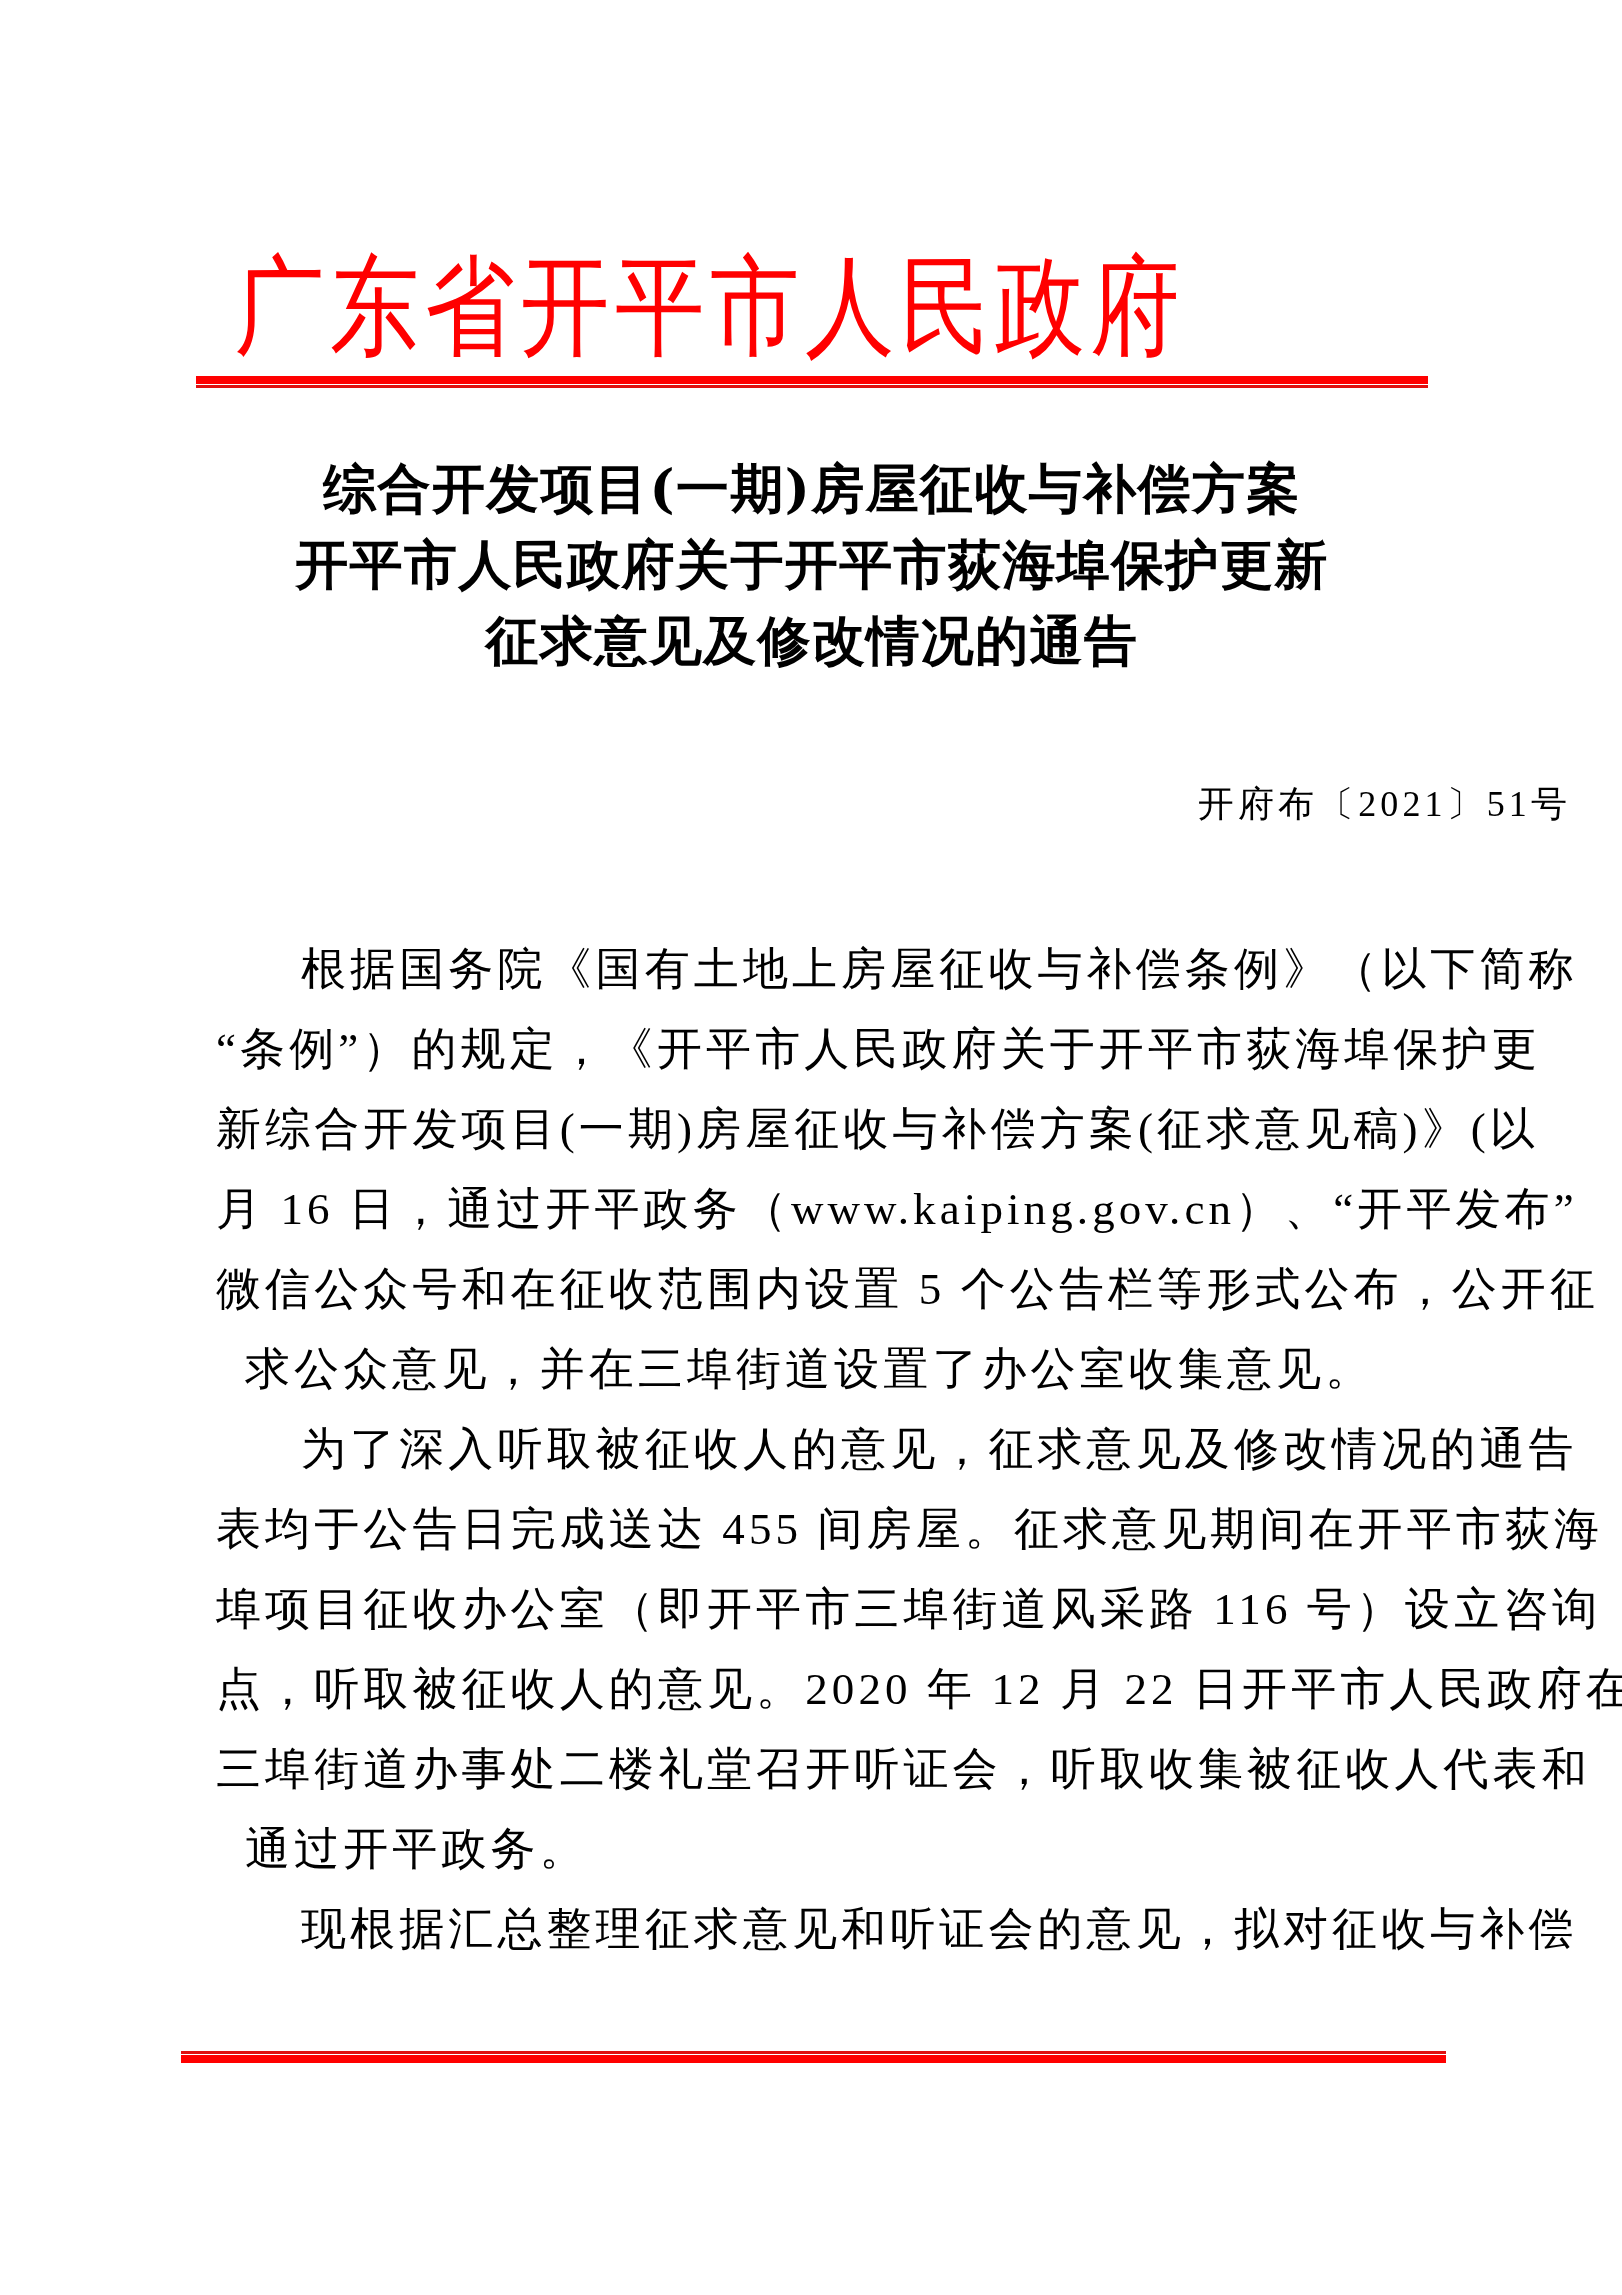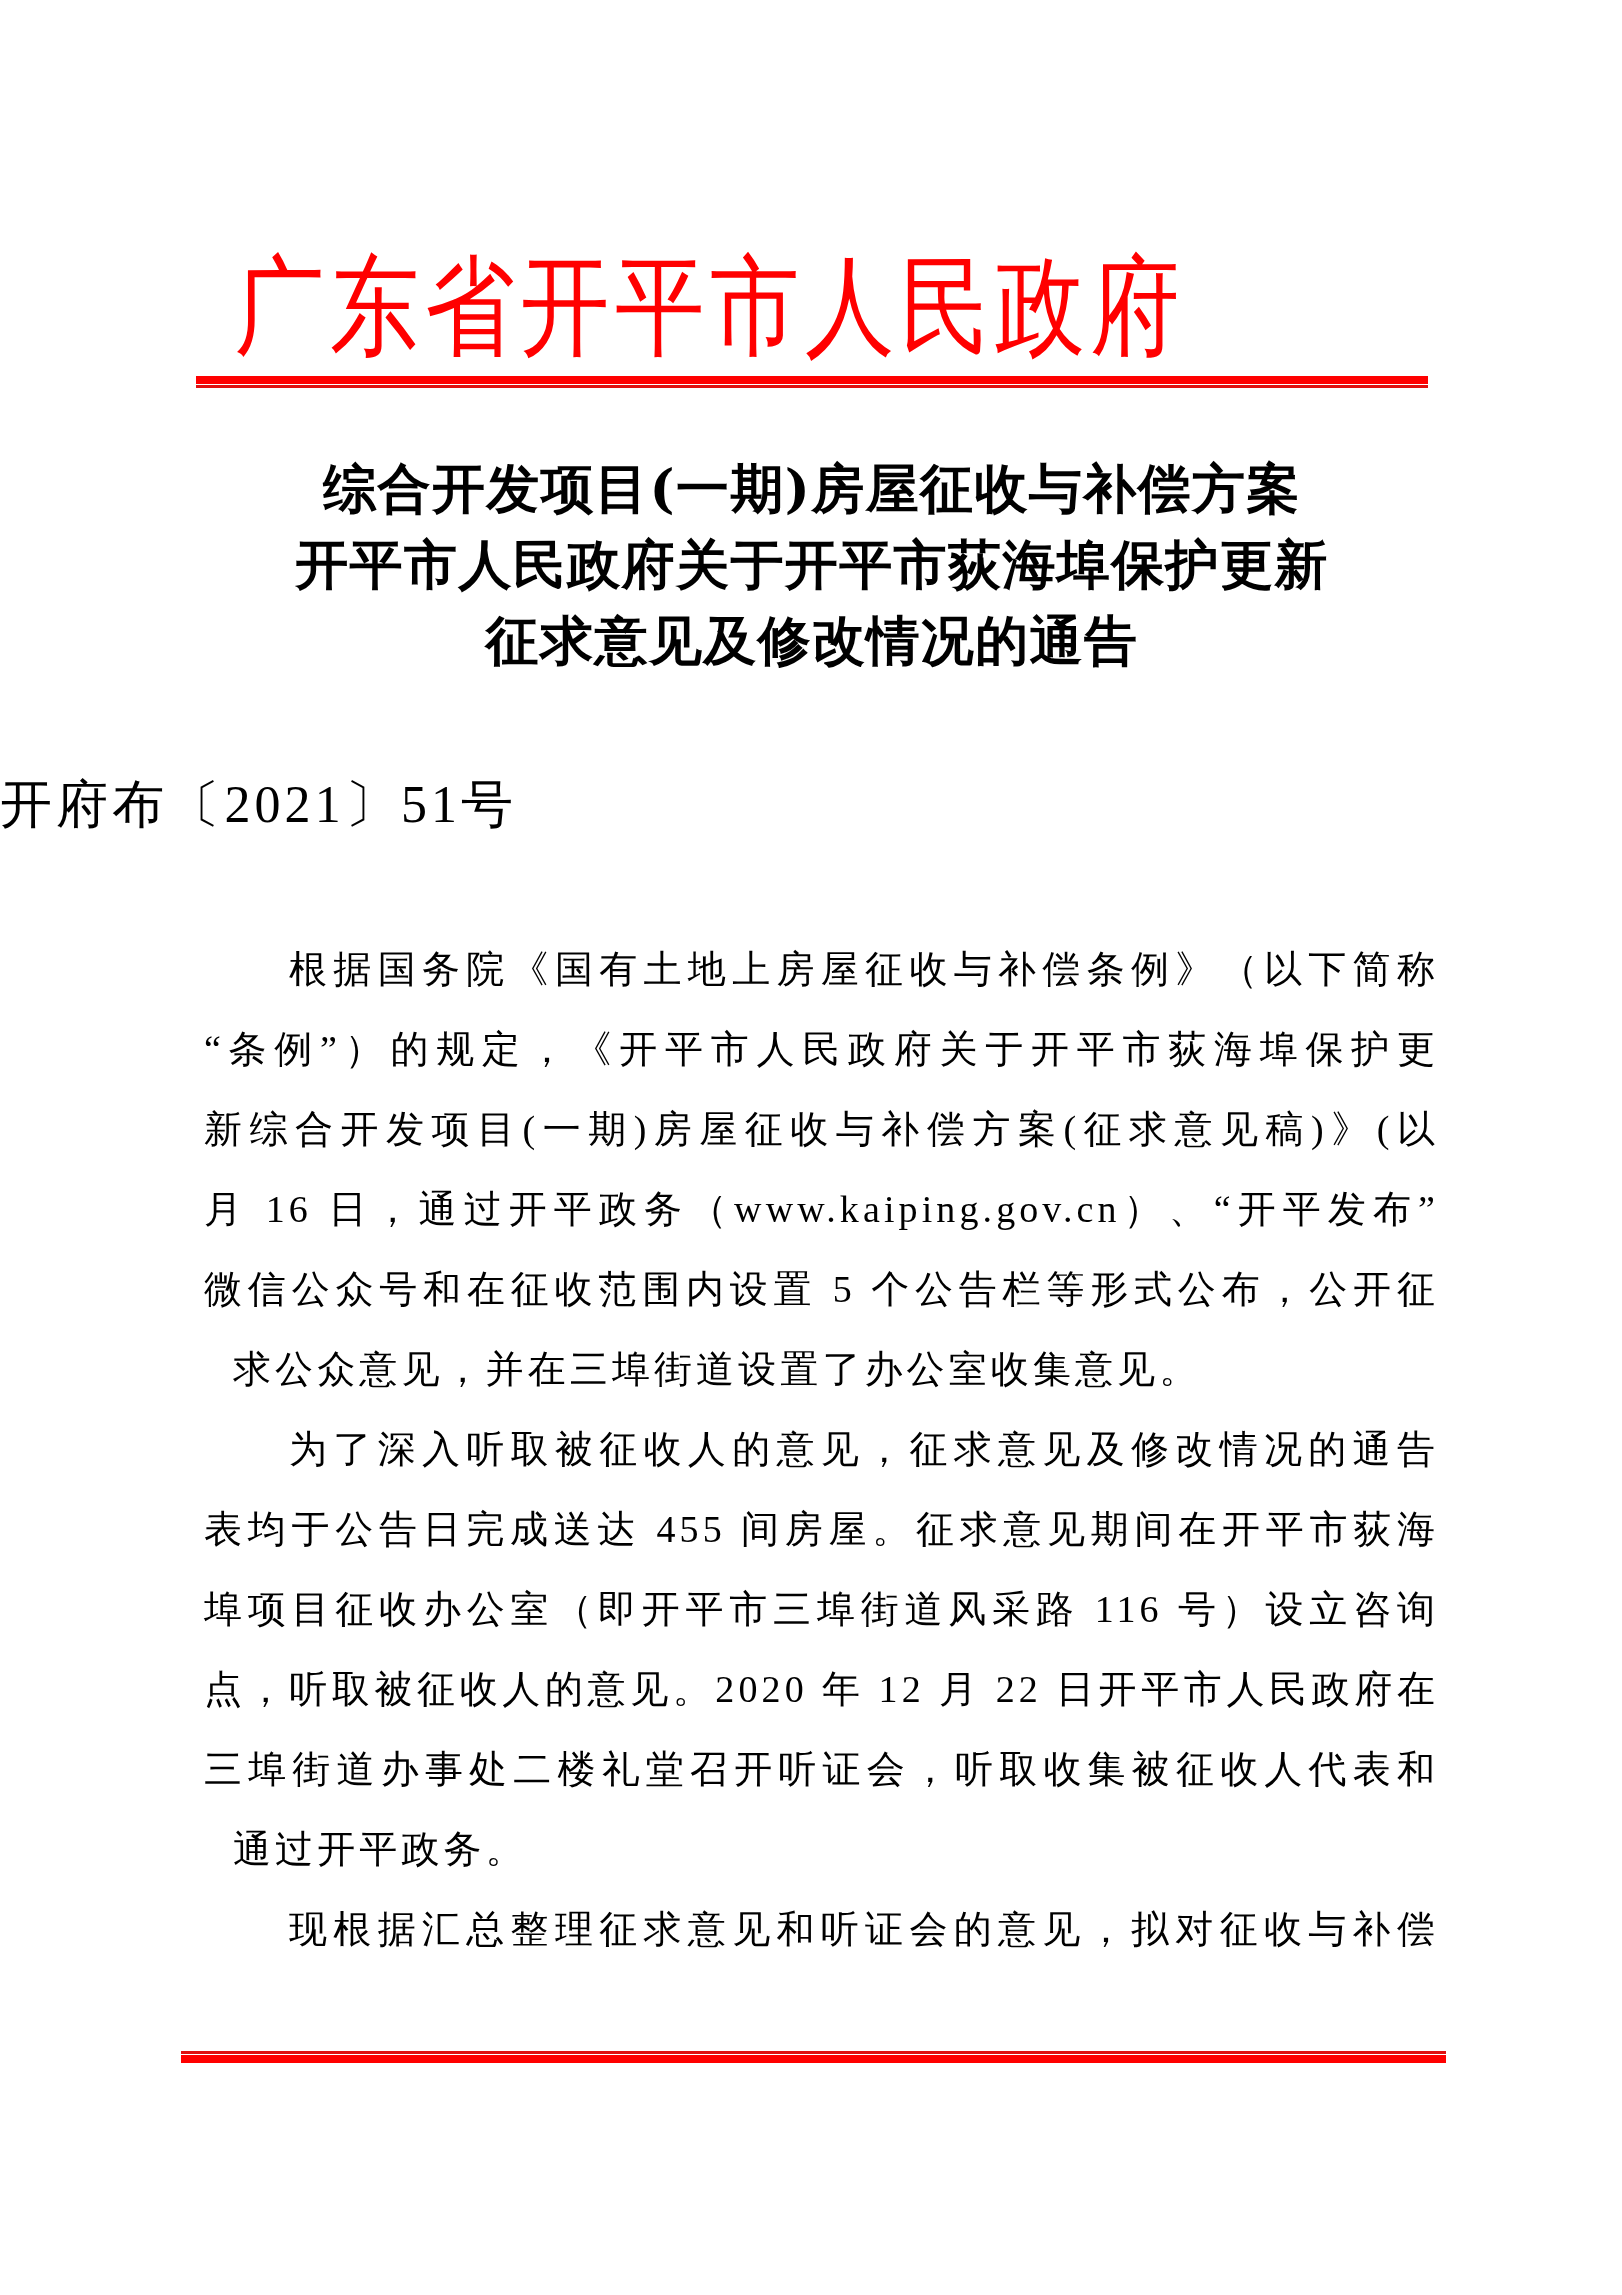--- a/index.html
+++ b/index.html
@@ -20,29 +20,29 @@
 
   .title {
     position: absolute; left: 205px; width: 1214px; text-align: center;
     font-family: "DejaVu Serif", serif; font-weight: bold;
     font-size: 53px; line-height: 76px; top: 450px;
     letter-spacing: 1.4px;
   }
   .title div { white-space: nowrap; }
 
   .docno {
-    position: absolute; left: 0; width: 1571px; top: 777px; text-align: left;
-    font-family: "Liberation Serif", serif; font-size: 52px; line-height: 55px;
+    position: absolute; left: 0; width: 1571px; top: 777px; text-align: right;
+    font-family: "Liberation Serif", serif; font-size: 36px; line-height: 55px;
     letter-spacing: 4.1px;
   }
 
   .body {
-    position: absolute; left: 204px; width: 1235px; top: 929px;
+    position: absolute; left: 216px; width: 1235px; top: 929px;
     font-family: "Liberation Serif", "DejaVu Serif", serif;
-    font-size: 38px; line-height: 80px;
+    font-size: 45px; line-height: 80px;
     text-align: justify; letter-spacing: 4.1px;
   }
   .body .line { display: block; white-space: nowrap; text-align-last: justify; text-align: justify; }
   .body .line.last { text-align-last: left; margin-left: 29px; }
   .body .line.indent { padding-left: 85px; }
 
   .rule-bot-thin  { position: absolute; left: 181px; top: 2051px; width: 1265px; height: 2.7px;  background: #e01010; }
   .rule-bot-thick { position: absolute; left: 181px; top: 2055px; width: 1265px; height: 8.2px; background: #ff0000; }
 </style>
 </head>

